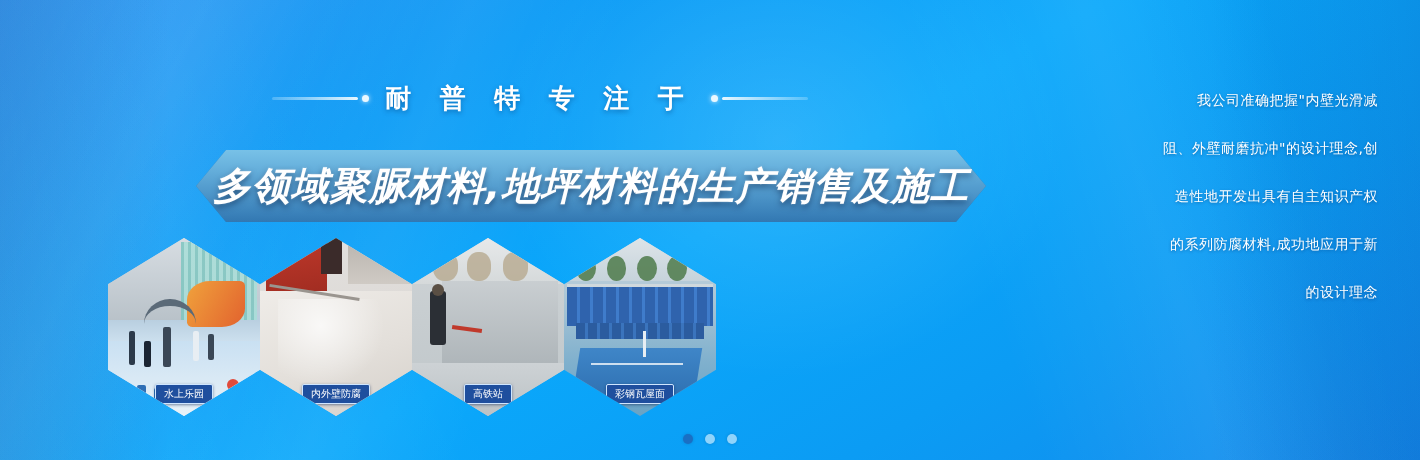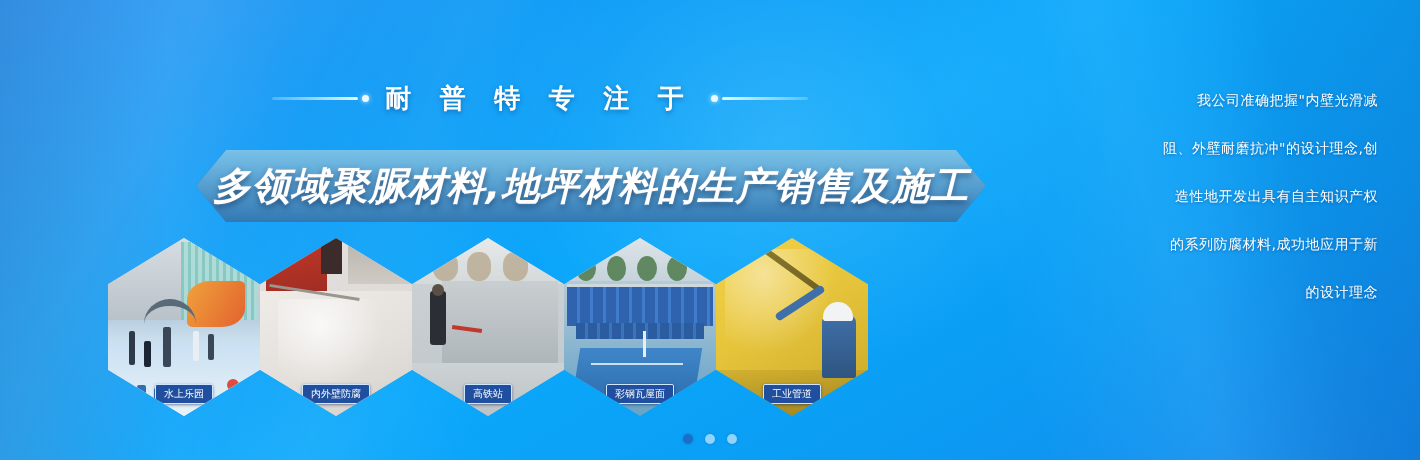--- a/index.html
+++ b/index.html
@@ -308,31 +308,20 @@
           <div class="palm pd"></div>
         <div class="seats"></div>
           <div class="seats2"></div>
         <div class="court"></div>
           <div class="line"></div>
           <div class="post"></div>
       </div>
       <span class="tag">彩钢瓦屋面</span>
     </div>
 
-    <div class="hex">
-      <div class="photo p6">
-        <div class="sheen"></div>
-          <div class="shadow"></div>
-        <div class="pole"></div>
-          <div class="arm"></div>
-        <div class="body"></div>
-          <div class="helmet"></div>
-      </div>
-      <span class="tag">工业管道</span>
-    </div>
 
   </div>
 
   <div id="dots">
     <span class="dot active"></span>
     <span class="dot"></span>
     <span class="dot"></span>
   </div>
 
 </div>

